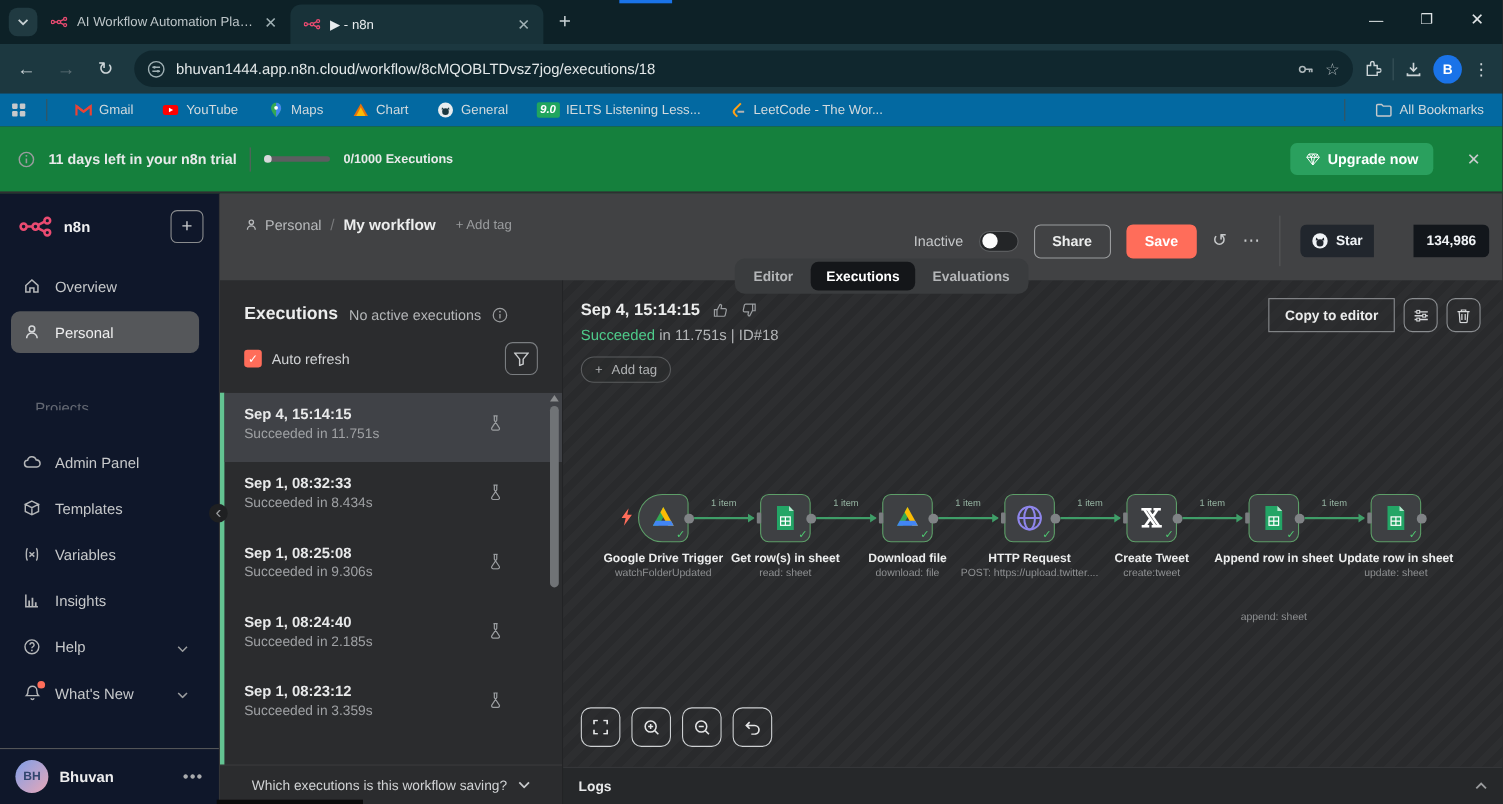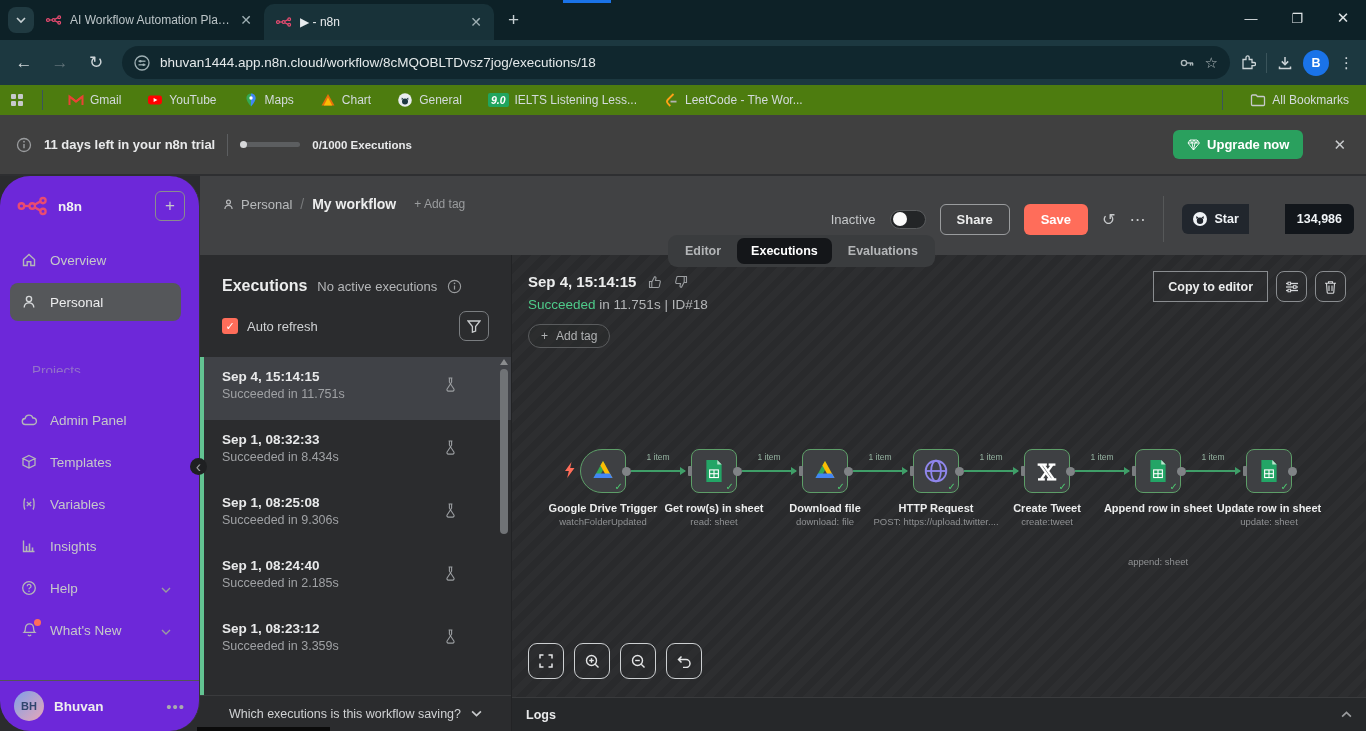--- a/index.html
+++ b/index.html
@@ -22,40 +22,40 @@
 
   .toolbar { height:45px; background:#1c3840; display:flex; align-items:center; gap:4px; padding:0 8px; }
   .nav-ico { width:32px; height:32px; border-radius:50%; display:flex; align-items:center; justify-content:center; color:#cdd5d8; font-size:17px; }
   .nav-ico.dim { color:#5f7177; }
   .omnibox { flex:1; height:33px; margin:0 6px; background:#10272e; border-radius:17px; display:flex; align-items:center; padding:0 12px; gap:10px; }
   .omnibox .url { flex:1; color:#e4e9ea; font-size:13.5px; white-space:nowrap; overflow:hidden; }
   .tb-right { display:flex; align-items:center; gap:10px; padding-right:4px; }
   .vdiv { width:1px; height:20px; background:#3a545b; }
   .avatar-b { width:26px; height:26px; border-radius:50%; background:#1a73e8; color:#fff; font-size:12.5px; font-weight:bold; display:flex; align-items:center; justify-content:center; }
 
-  .bookmarks { height:30px; background:#4d7c0f; display:flex; align-items:center; padding:0 10px; gap:12px; font-size:12px; color:#d3dadd; }
+  .bookmarks { height:30px; background:#0369a1; display:flex; align-items:center; padding:0 10px; gap:12px; font-size:12px; color:#d3dadd; }
   .bm { display:flex; align-items:center; gap:6px; padding:3px 7px; border-radius:7px; white-space:nowrap; }
   .bm-badge { background:#21a55e; color:#fff; font-weight:bold; font-style:italic; font-size:10.5px; padding:1px 3px; border-radius:2px; }
   .bm-spacer { flex:1; }
   .ico16 { width:16px; height:16px; flex:none; display:block; }
 
   
-  .trial { height:61px; background:#404040; border-bottom:2px solid #2e2f31; display:flex; align-items:center; padding:4px 16px; gap:12px; color:#e8e9ea; }
+  .trial { height:61px; background:#15803d; border-bottom:2px solid #2e2f31; display:flex; align-items:center; padding:4px 16px; gap:12px; color:#e8e9ea; }
   .trial .msg { font-size:13px; font-weight:bold; }
   .trial .sep { width:1px; height:22px; background:#5c5e60; }
   .trial .track { width:60px; height:5px; border-radius:3px; background:#5c5e60; position:relative; }
   .trial .track i { position:absolute; left:0; top:-1px; width:7px; height:7px; border-radius:50%; background:#d7d8da; }
   .trial .usage { font-size:11.5px; font-weight:bold; }
   .trial .spacer { flex:1; }
   .upgrade-btn { background:#2aa05e; color:#fff; border:none; font-size:13px; font-weight:bold; padding:7px 14px; border-radius:6px; display:flex; align-items:center; gap:7px; }
   .trial .close-x { color:#c9cbcd; font-size:15px; margin-left:18px; margin-right:4px; }
 
   
   .app { display:flex; height:555px; position:relative; }
-  .sidebar { width:200px; background:#6d28d9; display:flex; flex-direction:column; flex:none; border-right:1px solid #343537;border-radius:30px; }
+  .sidebar { width:200px; background:#0f172a; display:flex; flex-direction:column; flex:none; border-right:1px solid #343537; }
   .brandrow { display:flex; align-items:center; padding:15px 14px 10px 16px; }
   .brand-name { color:#f0f1f2; font-weight:bold; font-size:13.5px; margin-left:8px; flex:1; }
   .ws-add { width:30px; height:30px; border:1px solid #8a8c8e; border-radius:6px; color:#c6c8ca; font-size:17px; display:flex; align-items:center; justify-content:center; }
   .nav { padding:10px 18px 0 10px; }
   .nav-item { display:flex; align-items:center; gap:12px; height:38px; padding:0 10px; border-radius:8px; color:#c6c8ca; font-size:13.5px; margin-bottom:4px; }
   .nav-item.active { background:#55575a; color:#ededee; }
   .nav-item .nico { width:18px; display:flex; justify-content:center; color:#b4b6b8; }
   .nav-item .chev { margin-left:auto; }
   .nav-faded { height:10px; overflow:hidden; opacity:.5; margin:42px 0 28px 22px; color:#b7b9bb; font-size:13.5px; line-height:16px; }
   .bell-wrap { position:relative; }

